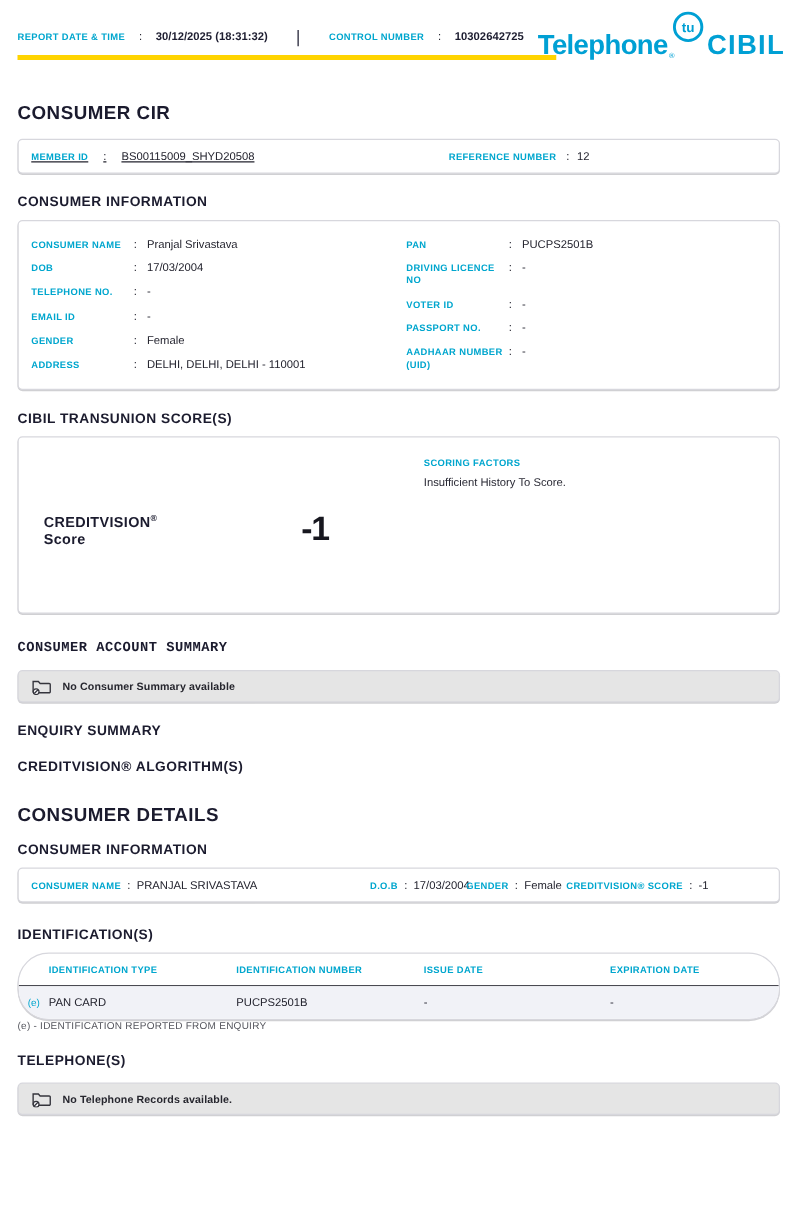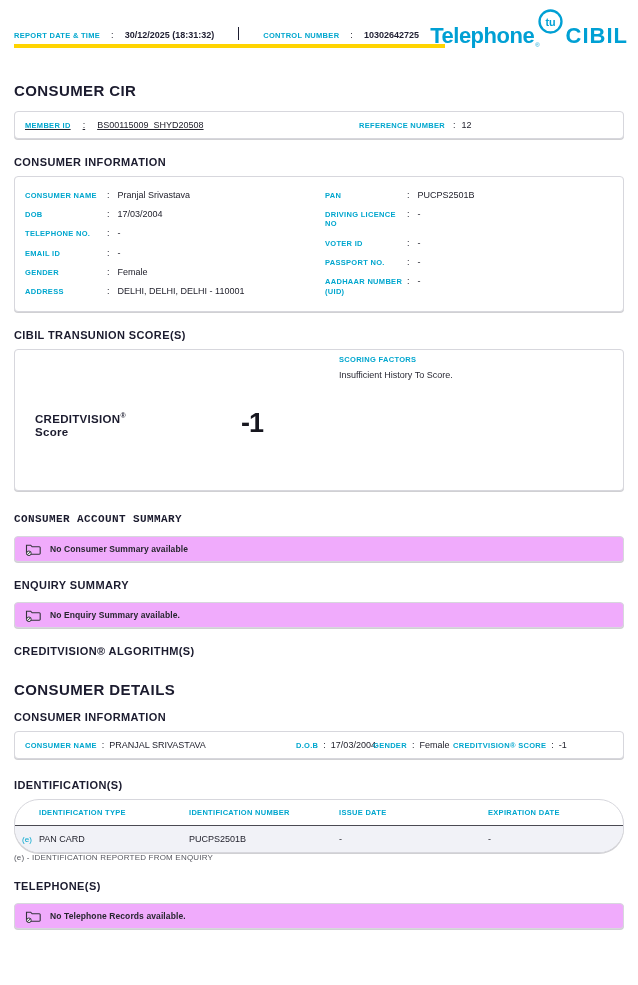--- a/index.html
+++ b/index.html
@@ -5,21 +5,21 @@
   * { margin:0; padding:0; box-sizing:border-box; }
   html,body { background:#ffffff; }
   body {
     width:638px; height:985px; overflow:hidden;
     font-family:"Liberation Sans", sans-serif;
     color:#23232e; position:relative;
   }
   .page { padding:24px 14px 0 14px; position:relative; }
 
   
-  .hdr-row { display:flex; align-items:flex-end; gap:14px; height:16px; }
+  .hdr-row { display:flex; align-items:flex-start; gap:14px; height:16px; }
   .hdr-item { display:flex; align-items:baseline; gap:5px; white-space:nowrap; }
   .lbl { color:#00A6CE; font-size:7.5px; font-weight:bold; letter-spacing:.3px; }
   .val { color:#1d1d30; font-size:9px; font-weight:bold; }
   .hdr-divider { width:1px; height:13px; background:#1d1d30; margin:0 10px; }
   .yellow-bar { width:431px; height:4px; background:#FFD400; margin-top:4px; }
   .logo { position:absolute; top:8px; right:10px; display:flex; align-items:flex-end; }
   .logo-tu-word { color:#00A0D4; font-size:22px; font-weight:bold; letter-spacing:-0.5px; }
   .logo-reg { color:#00A0D4; font-size:6px; margin:0 1px 1px 1px; align-self:flex-end; }
   .logo-badge { margin:0 2px 14px -4px; }
   .logo-cibil { color:#00A0D4; font-size:22px; font-weight:bold; letter-spacing:1px; }
@@ -45,26 +45,26 @@
   .kv-row .lbl { width:82px; flex:0 0 82px; line-height:1.25; }
   .kv-row .colon { margin:0 8px 0 0; }
 
   
   .score-box { margin-top:8px; height:142px; position:relative; }
   .score-name { position:absolute; left:20px; top:62px; color:#1b1b2e;
                 font-size:11.5px; font-weight:bold; letter-spacing:.3px; line-height:1.15; }
   .score-name sup { font-size:7px; }
   .score-value { position:absolute; left:226px; top:58px; color:#17171f;
                  font-size:27px; font-weight:bold; letter-spacing:-1px; }
-  .score-factors { position:absolute; left:324px; top:5px; }
+  .score-factors { position:absolute; left:324px; top:16px; }
   .score-factors .txt { color:#2a2a35; font-size:9px; margin-top:6px; }
 
   
   .empty-box { margin-top:11px; padding:5px 10px; display:flex; align-items:center; gap:9px;
-               background:#f0abfc; }
+               background:#e5e5e5; }
   .empty-box .txt { color:#26262e; font-size:8.5px; font-weight:bold; letter-spacing:.1px; }
 
   .sec { margin-top:17px; }
 
   
   .details-box { margin-top:8px; padding:8px 10px; display:flex; align-items:baseline; }
   .d-item { display:flex; align-items:baseline; white-space:nowrap; }
   .d-name { width:271px; }
   .d-dob  { width:77px;  }
   .d-gen  { width:80px;  }
@@ -212,30 +212,20 @@
       <svg width="16" height="14" viewBox="0 0 16 14">
         <path d="M1.5 3.2 h4.2 l1.4 1.6 h7.2 a.9.9 0 0 1 .9 .9 v5.6 a.9.9 0 0 1 -.9 .9 H2.4 a.9.9 0 0 1 -.9 -.9 Z" fill="none" stroke="#34343c" stroke-width="1.1"></path>
         <circle cx="3.9" cy="11.3" r="2.3" fill="#f8f8fa" stroke="#34343c" stroke-width="1"></circle>
         <line x1="2.4" y1="12.8" x2="5.4" y2="9.8" stroke="#34343c" stroke-width="1"></line>
       </svg>
     </span>
     <span class="txt">No Consumer Summary available</span>
   </div>
 
   <div class="h2 sec">ENQUIRY SUMMARY</div>
-  <div class="box empty-box">
-    <span>
-      <svg width="16" height="14" viewBox="0 0 16 14">
-        <path d="M1.5 3.2 h4.2 l1.4 1.6 h7.2 a.9.9 0 0 1 .9 .9 v5.6 a.9.9 0 0 1 -.9 .9 H2.4 a.9.9 0 0 1 -.9 -.9 Z" fill="none" stroke="#34343c" stroke-width="1.1"></path>
-        <circle cx="3.9" cy="11.3" r="2.3" fill="#f8f8fa" stroke="#34343c" stroke-width="1"></circle>
-        <line x1="2.4" y1="12.8" x2="5.4" y2="9.8" stroke="#34343c" stroke-width="1"></line>
-      </svg>
-    </span>
-    <span class="txt">No Enquiry Summary available.</span>
-  </div>
 
   <div class="h2 sec">CREDITVISION® ALGORITHM(S)</div>
 
   <div class="h1" style="margin-top:24px;">CONSUMER DETAILS</div>
   <div class="h2" style="margin-top:13px;">CONSUMER INFORMATION</div>
 
   <div class="box details-box">
     <div class="d-item d-name">
       <span class="lbl">CONSUMER NAME</span>
       <span class="colon">:</span>

